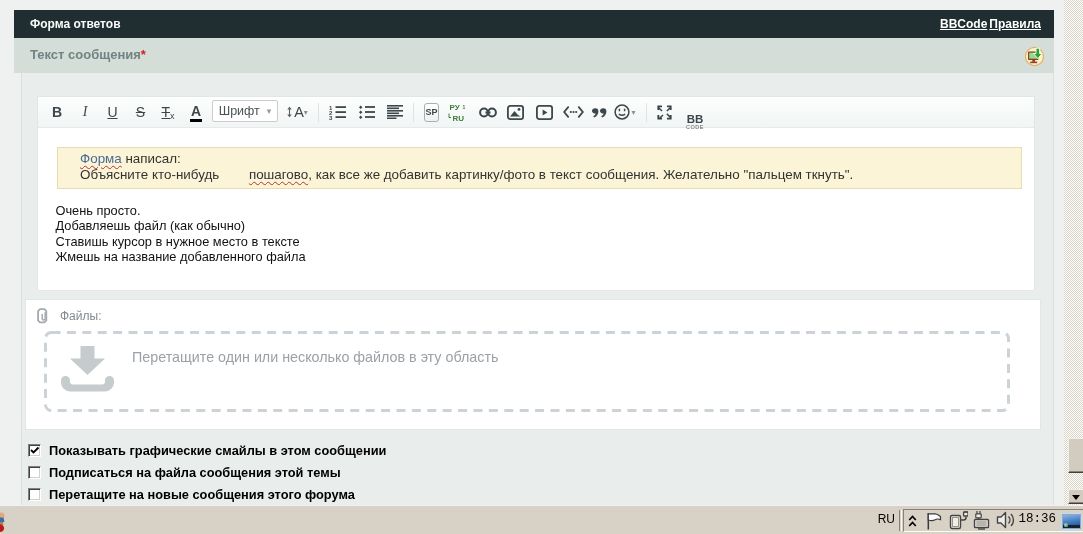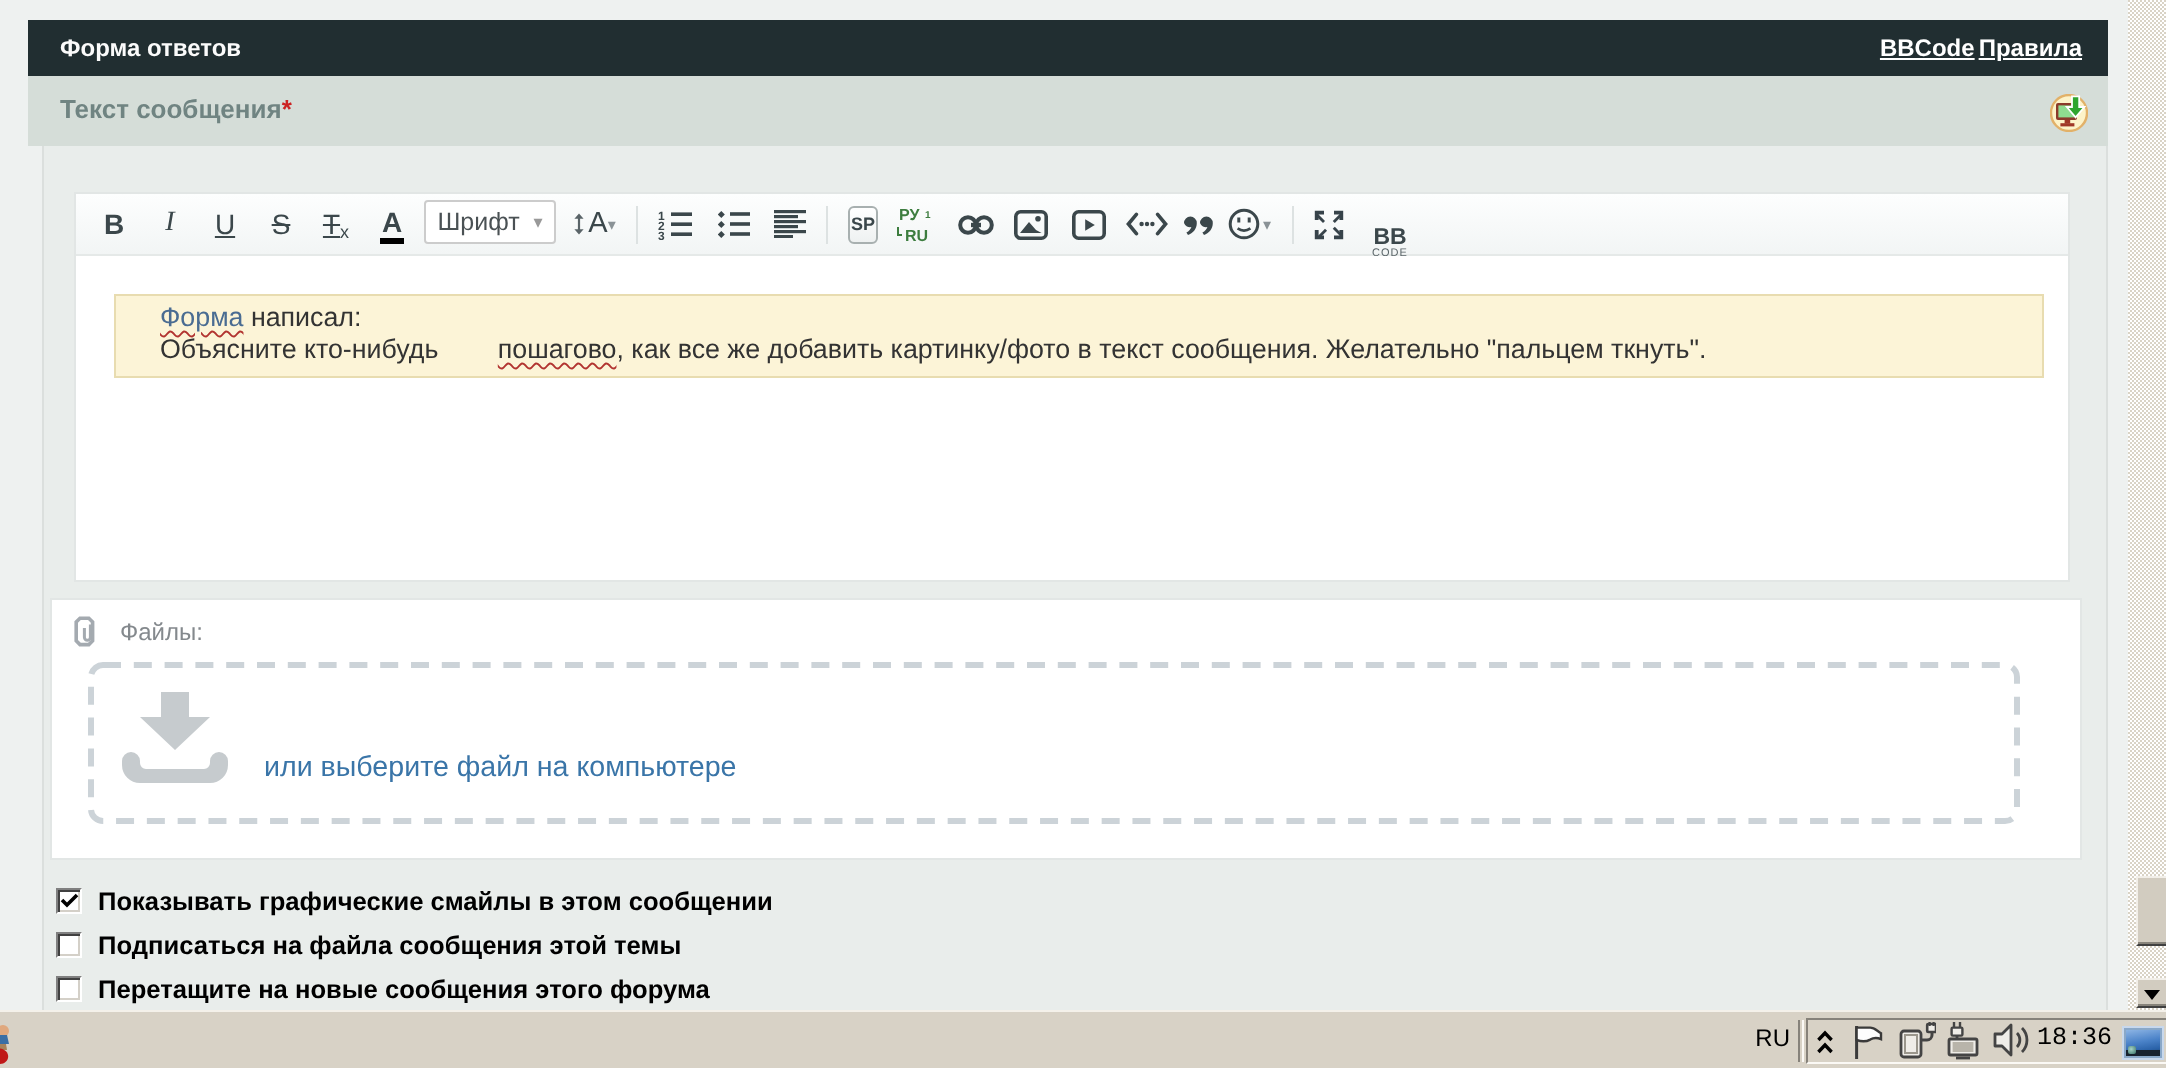--- a/index.html
+++ b/index.html
@@ -218,37 +218,38 @@
             <path d="M13 13 L8.7 8.7 10 7.4 14.3 11.7 z" transform="translate(2.6 2.6) scale(0.78)"></path>
           </g>
         </svg>
       </span>
       <span class="tb" style="left:643px;width:28px;flex-direction:column;">
         <span style="font-size:11.5px;font-weight:bold;line-height:10px;margin-top:20px;">BB</span>
         <span style="font-size:5.5px;letter-spacing:0.5px;color:#5a6569;">CODE</span>
       </span>
     </div>
     <div id="qwrap"><span class="lnk">Форма</span> написал:<br>Объясните кто-нибудь <span class="wav">пошагово</span>, как все же добавить картинку/фото в текст сообщения. Желательно "пальцем ткнуть".</div>
+    <div id="msg">Очень просто.<br>Добавляешь файл (как обычно)<br>Ставишь курсор в нужное место в тексте<br>Жмешь на название добавленного файла</div>
   </div>
 
   <div class="abs" id="files">
     <svg class="abs" style="left:11px; top:8px;" width="12" height="16" viewBox="0 0 12 16">
       <path d="M3 1.1 h4.4 l1.9 1.9 v9.4 l-1.9 1.9 H3 l-1.9 -1.9 V3 z" fill="none" stroke="#a4aab0" stroke-width="1.8"></path>
       <path d="M5.2 6 v4.6 a1.5 1.5 0 0 0 3 0 V4.2" fill="none" stroke="#a4aab0" stroke-width="1.5"></path>
     </svg>
     <div class="lbl" style="left:34px; top:9px; position:absolute;">Файлы:</div>
     <div id="drop">
       <svg style="position:absolute; left:0; top:0;" width="966" height="81" viewBox="0 0 966 81">
         <rect x="1.5" y="1.5" width="963" height="78" rx="6" fill="none" stroke="#ccd3d8" stroke-width="3" stroke-dasharray="9 6.4"></rect>
       </svg>
       <svg style="position:absolute; left:17px; top:15px;" width="53" height="46" viewBox="0 0 53 46">
         <path d="M19.5 0 h14 v12.5 h10.5 L26.5 29 9 12.5 h10.5 z" fill="#c6cbce"></path>
         <path d="M0 34.5 a4.5 4.5 0 0 1 9 0 v1 a3 3 0 0 0 3 3 h29 a3 3 0 0 0 3 -3 v-1 a4.5 4.5 0 0 1 9 0 v2 a9 9 0 0 1 -9 9 h-35 a9 9 0 0 1 -9 -9 z" fill="#c6cbce"></path>
       </svg>
-      <div class="t2">или выберите файл на компьютере</div>
+      <div class="t1">Перетащите один или несколько файлов в эту область</div>
     </div>
   </div>
 
   <div class="cbrow" style="top:444px;">
     <span class="cb">
       <svg width="13" height="13" viewBox="0 0 13 13" style="position:absolute;left:-1px;top:-1px;">
         <path d="M3 6 l2.5 2.5 L10.5 3.5" fill="none" stroke="#000" stroke-width="1.8"></path>
       </svg>
     </span>
     <span class="txt">Показывать графические смайлы в этом сообщении</span>

